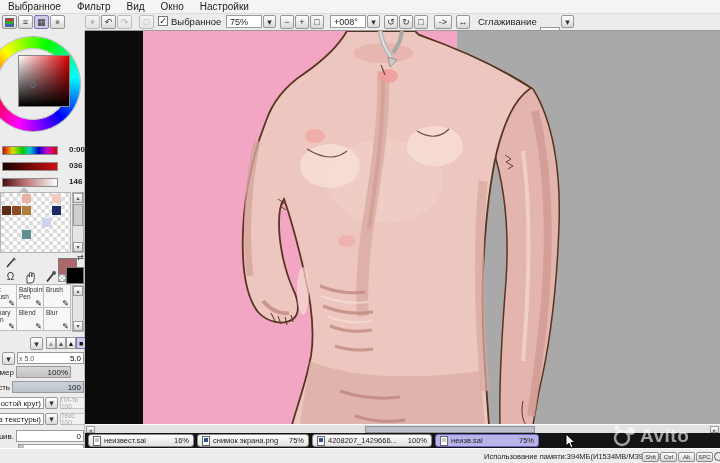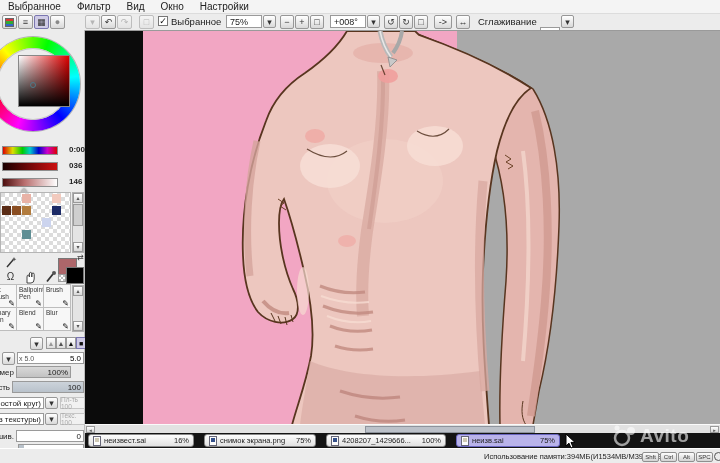--- a/index.html
+++ b/index.html
@@ -82,21 +82,21 @@
             border-top:1px solid #9a9a9a; }
   
   #hscroll { position:absolute; left:85px; top:424px; width:635px; height:9px; background:#e2e2e2;
              border-top:1px solid #fafafa; }
   .hs-btn { position:absolute; top:1px; width:9px; height:7px; background:linear-gradient(#fff,#d5d5d5);
             border:1px solid #9a9a9a; font-size:5px; line-height:6px; text-align:center; color:#555; }
   #hs-thumb { position:absolute; left:280px; top:1px; width:170px; height:7px; background:#bcc1c9;
               border:1px solid #8d939c; }
   
   #tabbar { position:absolute; left:85px; top:433px; width:635px; height:15px; background:#141414;
-            display:flex; align-items:center; padding-left:3px; gap:10px; }
+            display:flex; align-items:center; padding-left:3px; gap:3px; }
   .tab { height:13px; border:1px solid #8a8a8a; border-radius:3px; background:linear-gradient(#fdfdfd,#e2e2e2);
          display:flex; align-items:center; padding:0 4px; gap:3px; }
   .tab .tname { font-size:7.5px; color:#222; }
   .tab .tzoom { font-size:7.5px; color:#222; margin-left:auto; }
   .ticon { width:8px; height:10px; background:#fdfdfd; border:1px solid #667; position:relative; }
   .ticon i { position:absolute; left:1px; top:1px; right:1px; bottom:3px; display:block; }
   
   #statusbar { position:absolute; left:0; top:448px; width:720px; height:15px; background:#ececec;
                border-top:1px solid #ffffff; }
   #memtext { position:absolute; left:484px; top:3px; font-size:7.5px; color:#222; }

